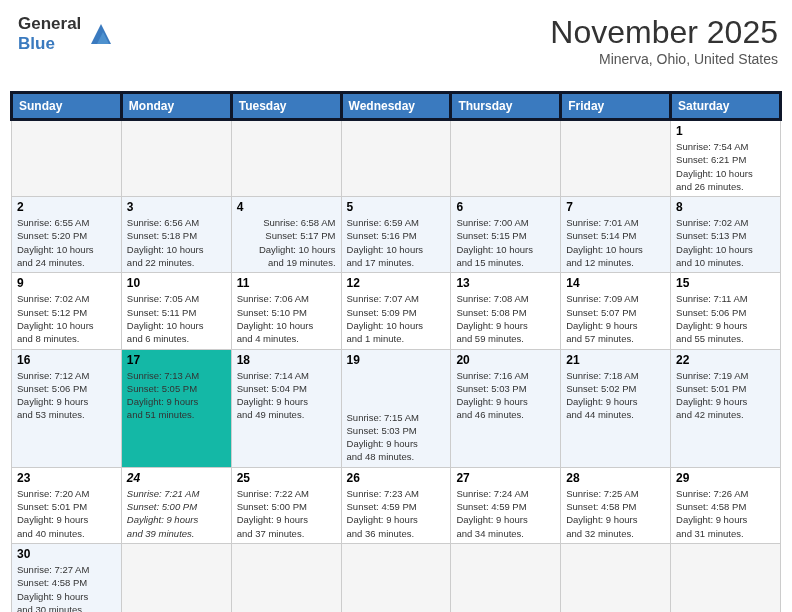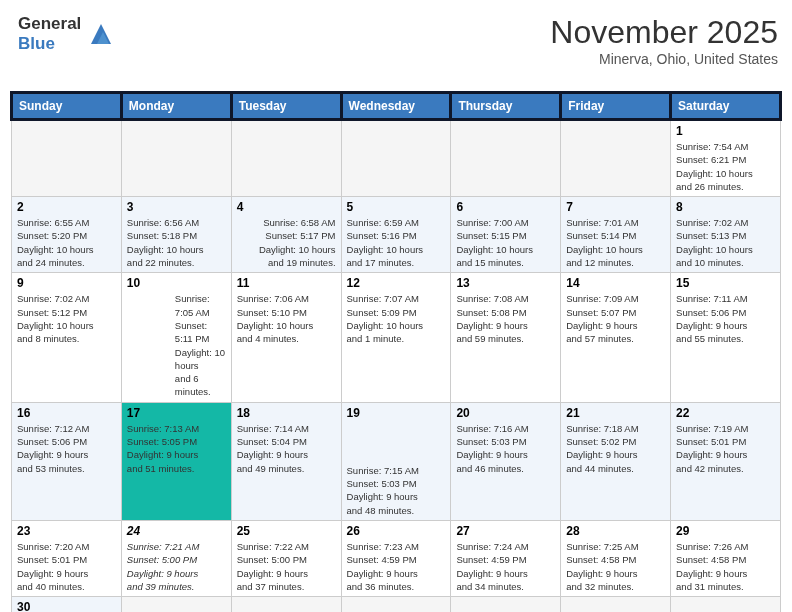--- a/index.html
+++ b/index.html
@@ -186,21 +186,21 @@
       <tr>
         <td style="background: rgb(255, 255, 255);">
           <span class="day-number">9</span>
           <div class="day-info" style="white-space: pre-line;">Sunrise: 7:02 AM
 Sunset: 5:12 PM
 Daylight: 10 hours
 and 8 minutes.</div>
         </td>
         <td style="background: rgb(255, 255, 255);">
           <span class="day-number">10</span>
-          <div class="day-info" style="white-space: pre-line; margin-left: 48px;">Sunrise: 7:05 AM
+          <div class="day-info" style="white-space: pre-line;">Sunrise: 7:05 AM
 Sunset: 5:11 PM
 Daylight: 10 hours
 and 6 minutes.</div>
         </td>
         <td style="background: rgb(255, 255, 255);">
           <span class="day-number">11</span>
           <div class="day-info" style="white-space: pre-line;">Sunrise: 7:06 AM
 Sunset: 5:10 PM
 Daylight: 10 hours
 and 4 minutes.</div>

